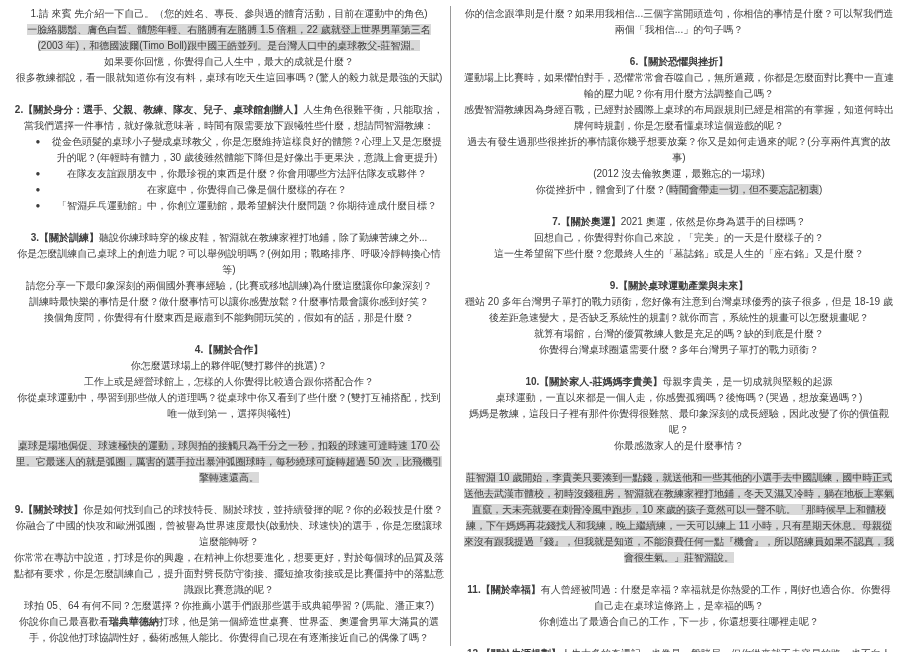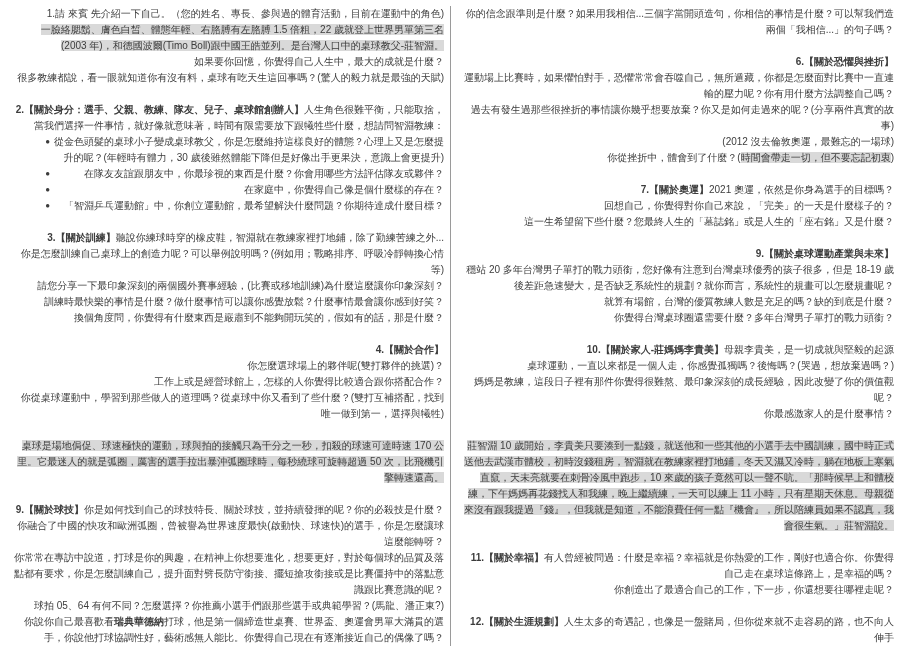--- a/index.html
+++ b/index.html
@@ -11,21 +11,21 @@
     padding: 6px 6px 0 14px;
   }
   .col { width: 430px; box-sizing: border-box; }
   .col.right { padding-left: 13px; width: 443px; }
   .divider {
     width: 0; border-left: 1px solid #9a9a9a;
     margin-left: 6px; height: 640px; flex: none;
   }
   p.para, p.li {
     margin: 0; font-size: 10px; line-height: 16px;
-    color: #3c3c3c; text-align: right;
+    color: #3c3c3c; text-align: center;
   }
   p.li { display: flex; padding-left: 12px; }
   p.li .mark { flex: none; width: 24px; font-size: 8px; line-height: 16px; color: #3c3c3c; }
   p.li .txt { flex: 1; }
   .sp { height: 16px; }
   .hl { background: #d9d9d9; }
   .b { font-weight: bold; }
 </style>
 </head>
 <body>
@@ -74,20 +74,21 @@
       <p class="para"><span>球拍 05、64 有何不同？怎麼選擇？你推薦小選手們跟那些選手或典範學習？(馬龍、潘正東?)</span></p>
       <p class="para"><span>你說你自己最喜歡看</span><span class="b">瑞典華德納</span><span>打球，他是第一個締造世桌賽、世界盃、奧運會男單大滿貫的選手，你說他打球協調性好，藝術感無人能比。你覺得自己現在有逐漸接近自己的偶像了嗎？</span></p>
       <div class="sp"></div>
     </div>
   <div class="divider"></div>
   <div class="col right" id="col-right">
       <p class="para"><span>你的信念跟準則是什麼？如果用我相信...三個字當開頭造句，你相信的事情是什麼？可以幫我們造兩個「我相信...」的句子嗎？</span></p>
       <div class="sp"></div>
       <p class="para"><span class="b">6.【關於恐懼與挫折】</span></p>
       <p class="para"><span>運動場上比賽時，如果懼怕對手，恐懼常常會吞噬自己，無所遁藏，你都是怎麼面對比賽中一直連輸的壓力呢？你有用什麼方法調整自己嗎？</span></p>
+      <p class="para"><span>感覺智淵教練因為身經百戰，已經對於國際上桌球的布局跟規則已經是相當的有掌握，知道何時出牌何時規劃，你是怎麼看懂桌球這個遊戲的呢？</span></p>
       <p class="para"><span>過去有發生過那些很挫折的事情讓你幾乎想要放棄？你又是如何走過來的呢？(分享兩件真實的故事)</span></p>
       <p class="para"><span>(2012 沒去倫敦奧運，最難忘的一場球)</span></p>
       <p class="para"><span>你從挫折中，體會到了什麼？(</span><span class="hl">時間會帶走一切，但不要忘記初衷</span><span>)</span></p>
       <div class="sp"></div>
       <p class="para"><span class="b">7.【關於奧運】</span><span>2021 奧運，依然是你身為選手的目標嗎？</span></p>
       <p class="para"><span>回想自己，你覺得對你自己來說，「完美」的一天是什麼樣子的？</span></p>
       <p class="para"><span>這一生希望留下些什麼？您最終人生的「墓誌銘」或是人生的「座右銘」又是什麼？</span></p>
       <div class="sp"></div>
       <p class="para"><span class="b">9.【關於桌球運動產業與未來】</span></p>
       <p class="para"><span>穩站 20 多年台灣男子單打的戰力頭銜，您好像有注意到台灣桌球優秀的孩子很多，但是 18-19 歲後差距急速變大，是否缺乏系統性的規劃？就你而言，系統性的規畫可以怎麼規畫呢？</span></p>

